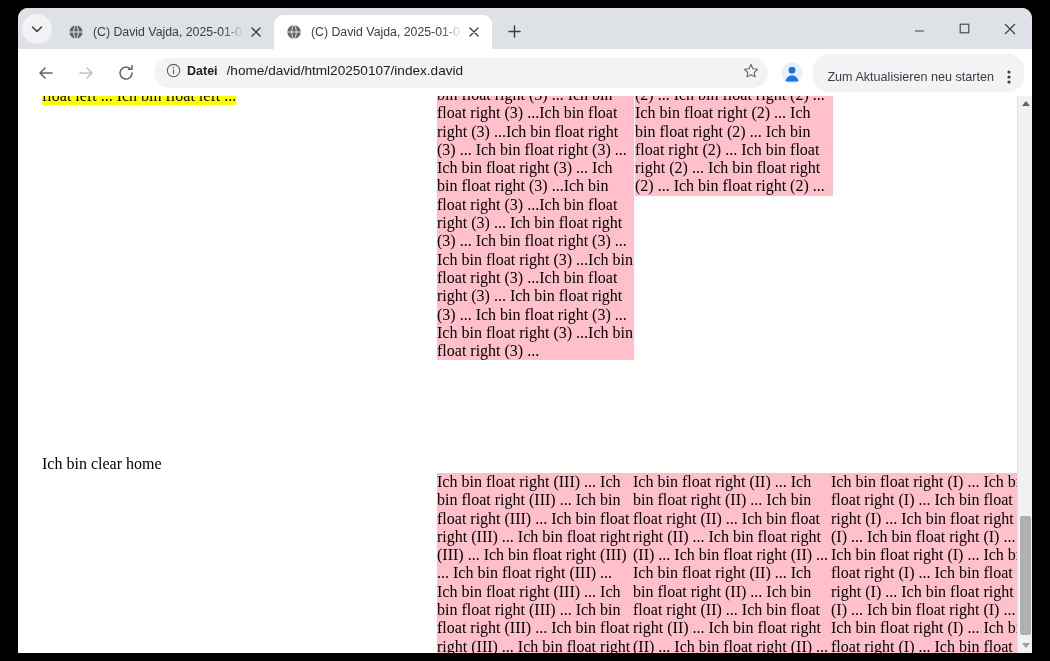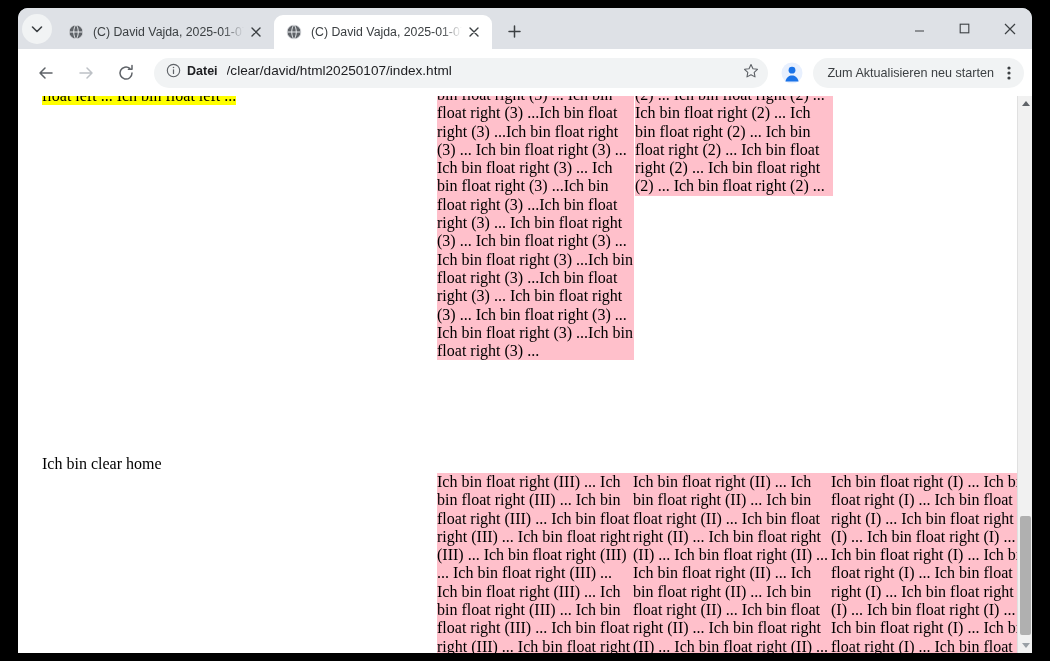--- a/index.html
+++ b/index.html
@@ -166,21 +166,21 @@
     border-radius: 50%;
     flex: 0 0 auto;
     cursor: pointer;
   }
   .update-pill {
     height: 30px;
     background: #f1f3f4;
     border-radius: 16px;
     display: flex;
     align-items: center;
-    padding: 0 2px 0 14px;
+    padding: 8px 2px 0 14px;
     margin-left: 3px;
     flex: 0 0 auto;
     cursor: pointer;
   }
   .update-pill .update-label {
     font-size: 12.6px;
     color: #3c4043;
     white-space: nowrap;
   }
   .update-pill .kebab {
@@ -399,21 +399,21 @@
 
     <div class="omnibox">
       <span class="info-icon">
         <svg width="15" height="15" viewBox="0 0 16 16">
           <circle cx="8" cy="8" r="6.6" fill="none" stroke="#5f6368" stroke-width="1.2"></circle>
           <path d="M8 7.2 V11.2" stroke="#5f6368" stroke-width="1.3" stroke-linecap="round"></path>
           <circle cx="8" cy="4.9" r="0.78" fill="#5f6368"></circle>
         </svg>
       </span>
       <span class="scheme-label">Datei</span>
-      <span class="url-text">/clear/david/html20250107/index.html</span>
+      <span class="url-text">/home/david/html20250107/index.david</span>
       <span class="star-btn">
         <svg width="16" height="16" viewBox="0 0 18 18">
           <path d="M9 1.8 L11.2 6.5 L16.3 7.1 L12.6 10.6 L13.5 15.6 L9 13.2 L4.5 15.6 L5.4 10.6 L1.7 7.1 L6.8 6.5 Z" fill="none" stroke="#5f6368" stroke-width="1.25" stroke-linejoin="round"></path>
         </svg>
       </span>
     </div>
 
     <div class="profile-btn">
       <svg width="22" height="22" viewBox="0 0 22 22">
         <circle cx="11" cy="11" r="10.5" fill="#e8f0fe"></circle>

